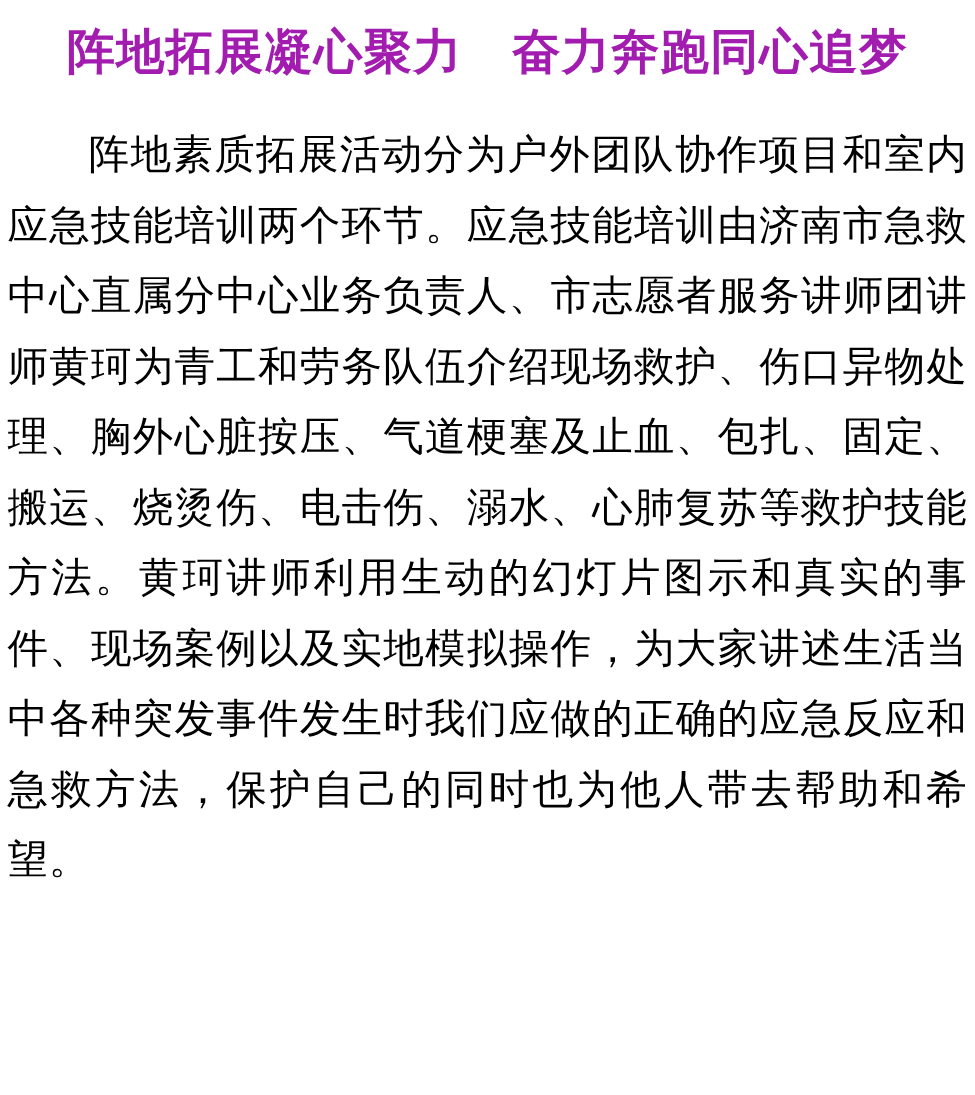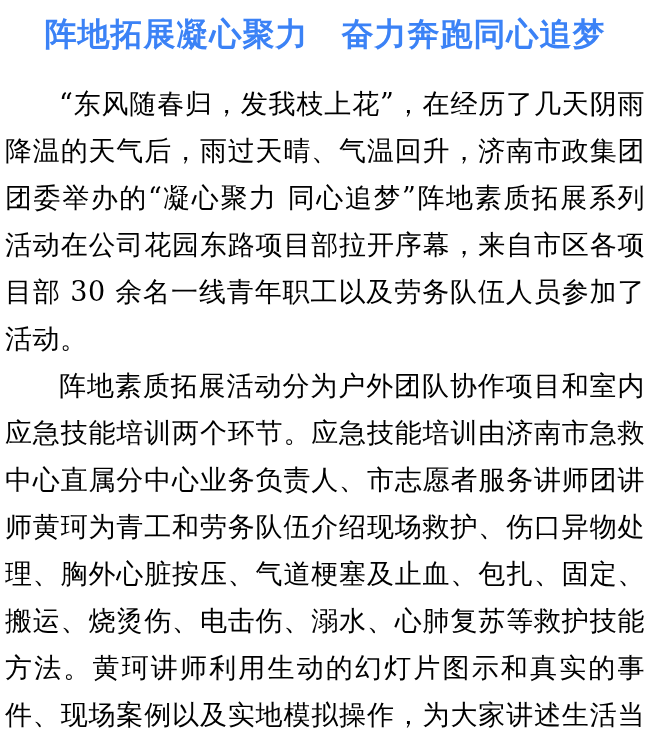--- a/index.html
+++ b/index.html
@@ -21,37 +21,36 @@
     padding: 14px 5px 0 5px;
     background: #ffffff;
   }
   .doc-title {
     margin: 0 0 26px 0;
     font-size: 32px;
     line-height: 1.25;
     font-weight: 700;
     text-align: center;
     letter-spacing: 1px;
-    color: #3b82f6;
+    color: #a21caf;
     font-family: "DejaVu Serif", "Liberation Serif", serif;
   }
   .doc-body p {
     margin: 0;
     font-size: 27px;
     line-height: 47px;
     text-align: justify;
     text-justify: inter-character;
     text-indent: 2em;
     letter-spacing: 0.5px;
     color: #000000;
     font-family: "DejaVu Serif", "Liberation Serif", serif;
   }
 </style>
 </head>
 <body>
 
 <div class="page">
   <h1 class="doc-title">阵地拓展凝心聚力　奋力奔跑同心追梦</h1>
   <div class="doc-body">
-    <p>“东风随春归，发我枝上花”，在经历了几天阴雨降温的天气后，雨过天晴、气温回升，济南市政集团团委举办的“凝心聚力 同心追梦”阵地素质拓展系列活动在公司花园东路项目部拉开序幕，来自市区各项目部 30 余名一线青年职工以及劳务队伍人员参加了活动。</p>
     <p>阵地素质拓展活动分为户外团队协作项目和室内应急技能培训两个环节。应急技能培训由济南市急救中心直属分中心业务负责人、市志愿者服务讲师团讲师黄珂为青工和劳务队伍介绍现场救护、伤口异物处理、胸外心脏按压、气道梗塞及止血、包扎、固定、搬运、烧烫伤、电击伤、溺水、心肺复苏等救护技能方法。黄珂讲师利用生动的幻灯片图示和真实的事件、现场案例以及实地模拟操作，为大家讲述生活当中各种突发事件发生时我们应做的正确的应急反应和急救方法，保护自己的同时也为他人带去帮助和希望。</p>
   </div>
 </div>
 
 </body></html>

